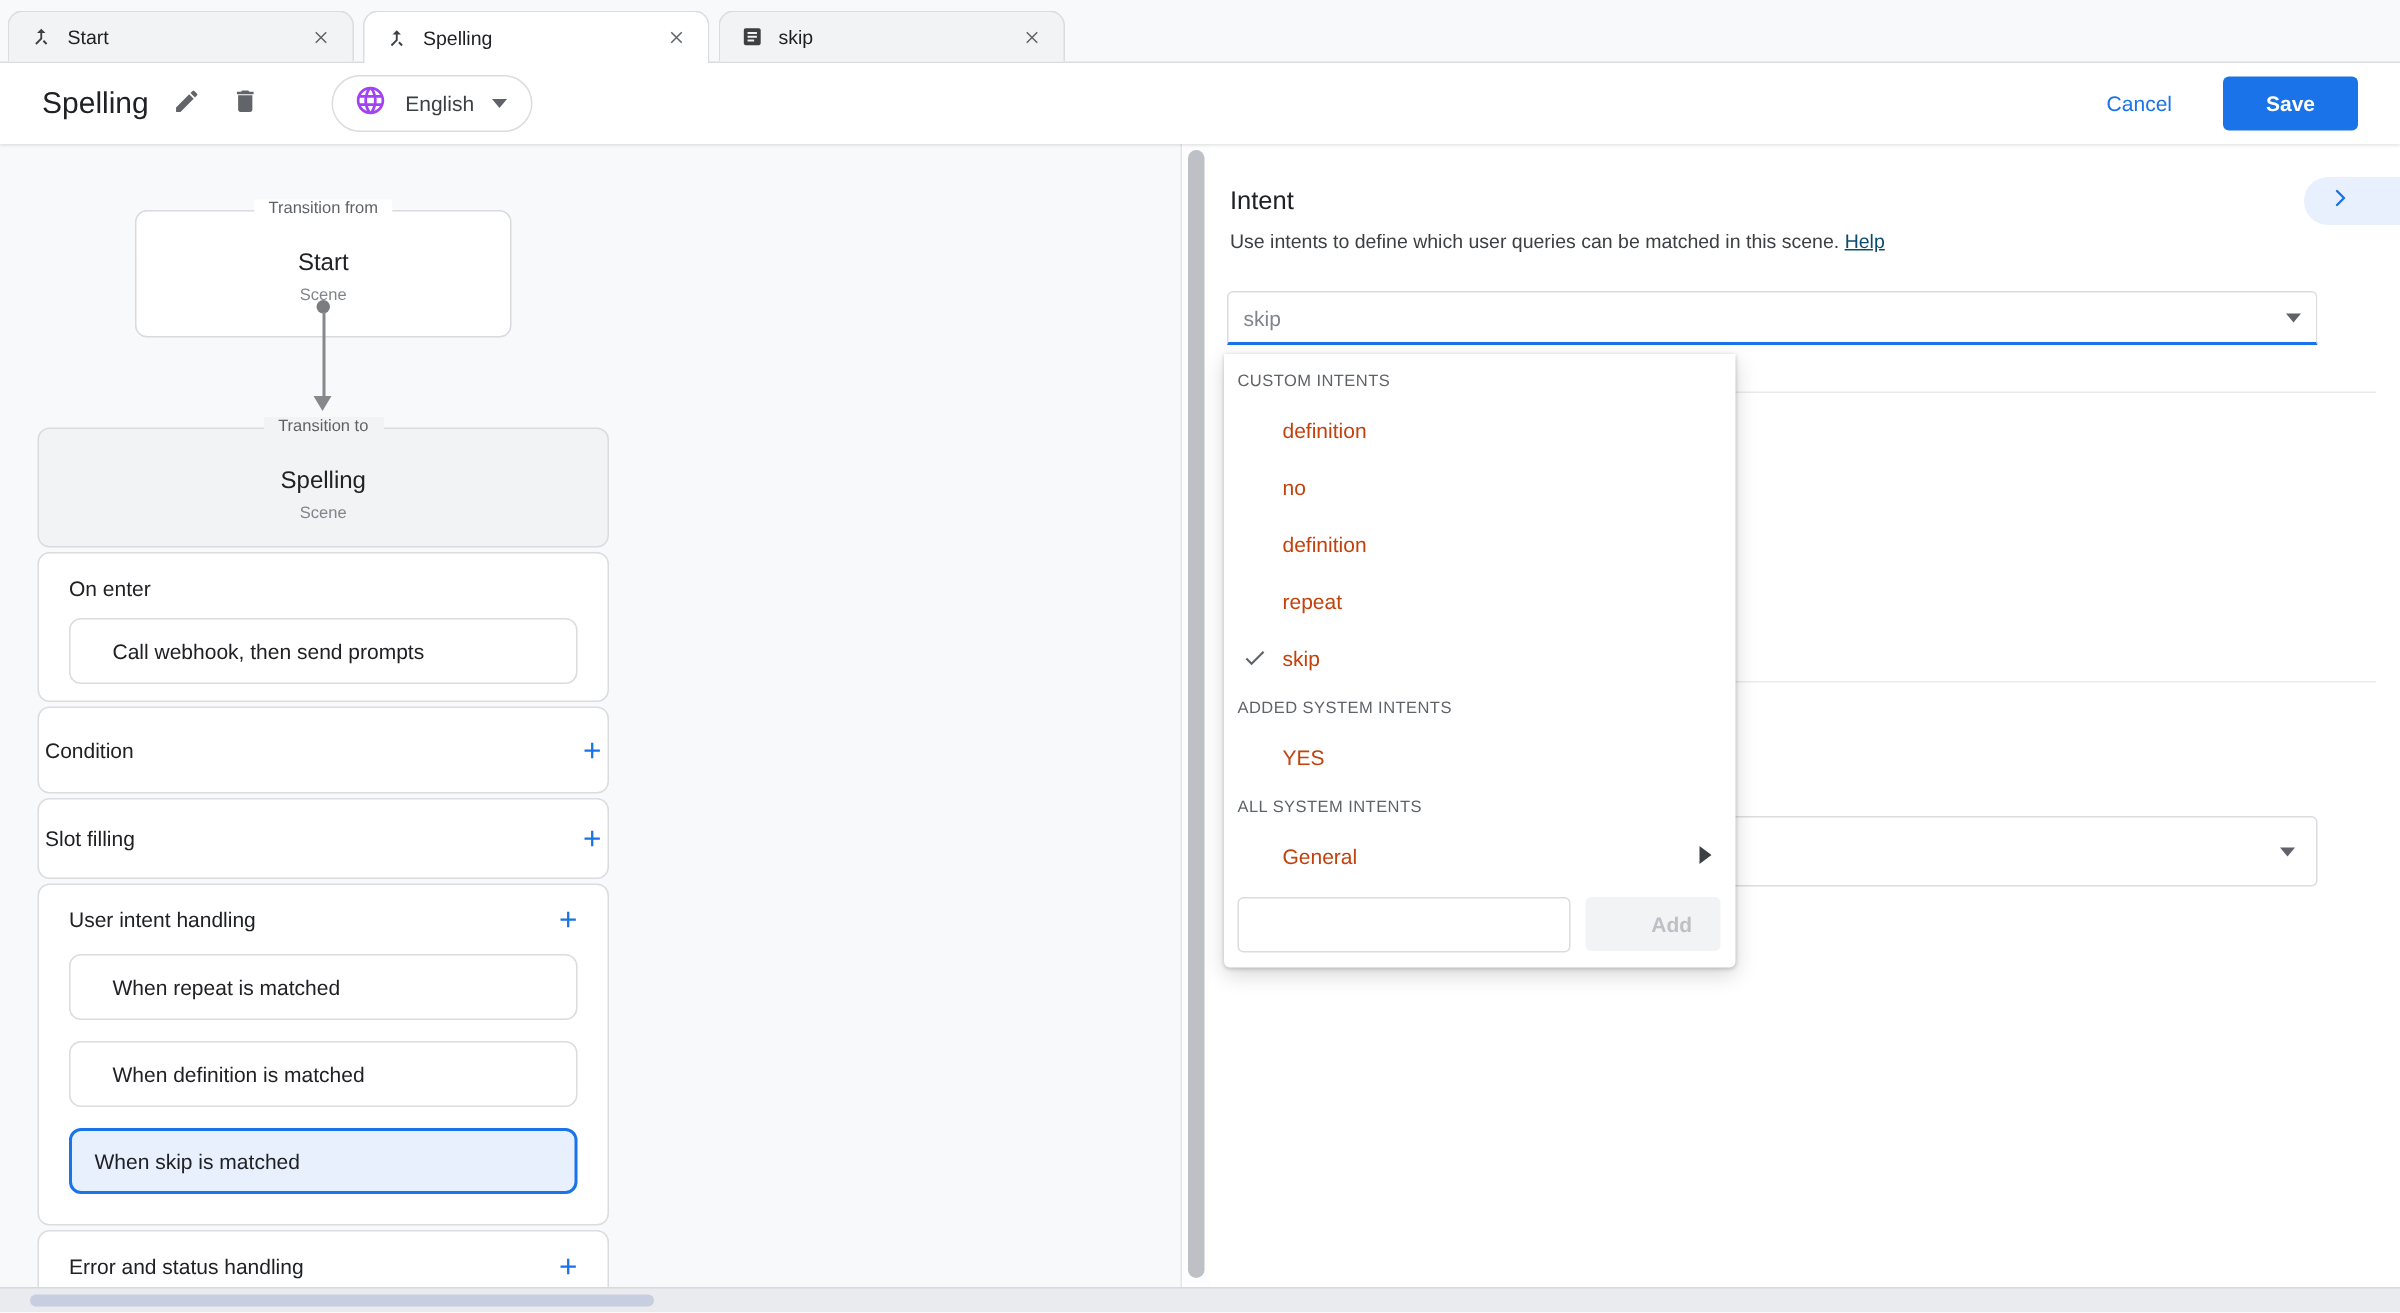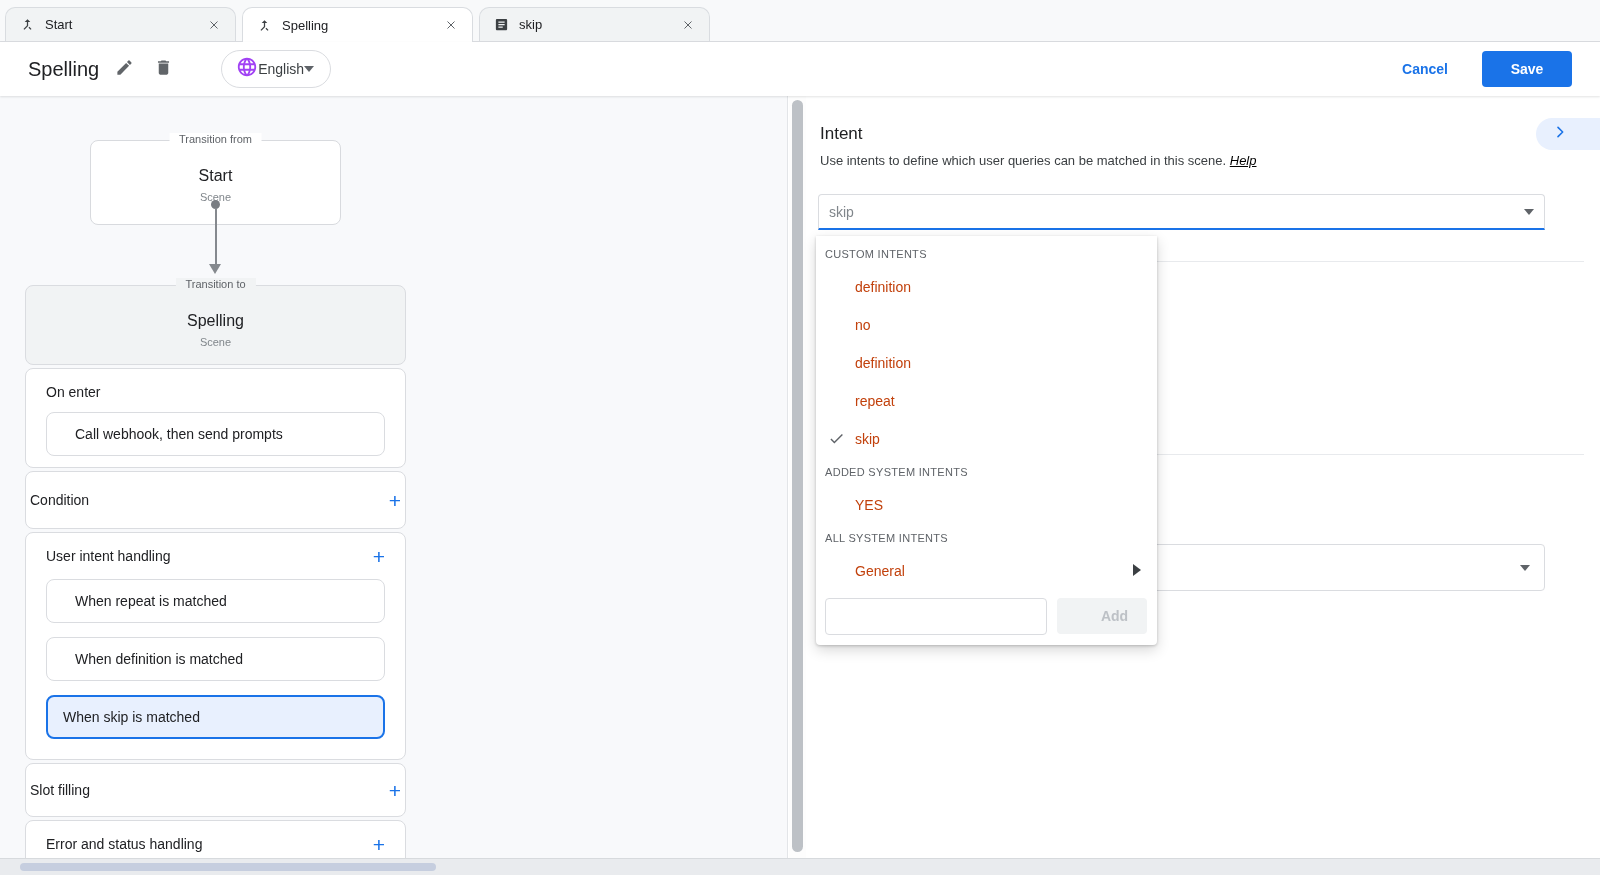--- a/index.html
+++ b/index.html
@@ -16,24 +16,24 @@
   .tab-label { font-size:13px; color:#202124; flex:1; white-space:nowrap; overflow:hidden; }
   .tab-icon svg { display:block; }
   .tab-close { display:flex; align-items:center; justify-content:center; width:18px; height:18px; }
 
   
   .topbar { position:absolute; top:42px; left:0; right:0; height:54px; background:#fff; z-index:6;
             display:flex; align-items:center; padding:0 28px; box-shadow:0 1px 2px rgba(60,64,67,.15); }
   .page-title { font-size:20px; color:#202124; }
   .icon-btn { border:none; background:none; margin-left:16px; cursor:pointer; display:flex; align-items:center; }
   .lang-pill { margin-left:48px; height:38px; border:1px solid #dadce0; border-radius:19px; background:#fff;
-               display:flex; align-items:center; gap:0; padding:0 16px 0 14px; cursor:pointer; }
+               display:flex; align-items:center; gap:12px; padding:0 16px 0 14px; cursor:pointer; }
   .lang-label { font-size:14px; color:#3c4043; }
   .spacer { flex:1; }
-  .cancel-btn { border:none; background:none; color:#1a73e8; font-size:14px; font-weight:bold; cursor:pointer; margin-right:34px;margin-left:43px; }
+  .cancel-btn { border:none; background:none; color:#1a73e8; font-size:14px; font-weight:normal; cursor:pointer; margin-right:34px;margin-left:43px; }
   .save-btn { width:90px; height:36px; background:#1a73e8; color:#fff; font-size:14px; font-weight:bold;
               border:none; border-radius:4px; cursor:pointer; }
 
   
   .canvas { position:absolute; top:96px; left:0; width:788px; bottom:17px; background:#f8f9fb;
             border-right:1px solid #e3e5e8; overflow:hidden; }
   .node-box { position:absolute; left:90px; top:44px; width:251px; height:85px; background:#fff;
               border:1px solid #d8dade; border-radius:8px; text-align:center; }
   .legend { position:absolute; top:-8px; left:50%; transform:translateX(-50%); font-size:11px;
             color:#5f6368; padding:0 10px; white-space:nowrap; background:#fff; }
@@ -68,21 +68,21 @@
   
   .vscroll { position:absolute; top:96px; bottom:17px; left:789px; width:17px; background:#fdfdfd; }
   .vscroll .thumb { position:absolute; top:4px; bottom:6px; left:3px; width:11px; background:#bdc1c6; border-radius:6px; }
 
   
   .rightpanel { position:absolute; top:96px; left:806px; right:0; bottom:17px; background:#fff; }
   .chevron-pill { position:absolute; top:22px; right:0; width:64px; height:32px; background:#e8f0fe;
                   border-radius:16px 0 0 16px; display:flex; align-items:center; padding-left:16px; cursor:pointer; }
   .intent-title { position:absolute; left:14px; top:28px; font-size:17px; color:#202124; }
   .intent-desc { position:absolute; left:14px; top:57px; font-size:13px; color:#3c4043; }
-  .help-link { color:#000000; text-decoration:underline; cursor:pointer;font-style:italic; }
+  .help-link { color:#0c4a6e; text-decoration:underline; cursor:pointer; }
   .intent-input { position:absolute; left:12px; top:98px; width:727px; height:36px; background:#fff;
                   border:1px solid #dadce0; border-bottom:2px solid #1a73e8; border-radius:4px 4px 0 0;
                   display:flex; align-items:center; padding:0 10px; }
   .intent-input .value { font-size:14px; color:#80868b; flex:1; }
   .hdivider { position:absolute; left:12px; right:16px; height:1px; background:#e8eaed; }
   .transition-select { position:absolute; left:300px; top:448px; width:439px; height:47px; background:#fff;
                        border:1px solid #dadce0; border-radius:4px; display:flex; align-items:center;
                        justify-content:flex-end; padding-right:14px; cursor:pointer; }
 
   
@@ -208,33 +208,33 @@
       <div class="card on-enter-card">
         <div class="section-label">On enter</div>
         <div class="subcard">Call webhook, then send prompts</div>
       </div>
 
       <div class="card row-card">
         <span class="section-label">Condition</span>
         <button class="plus"></button>
       </div>
 
+      <div class="card row-card slim">
+        <span class="section-label">Slot filling</span>
+        <button class="plus"></button>
+      </div>
+
       <div class="card user-card">
         <div class="hdr">
           <span class="section-label">User intent handling</span>
           <button class="plus"></button>
         </div>
         <div class="subcard">When repeat is matched</div>
         <div class="subcard">When definition is matched</div>
         <div class="subcard selected">When skip is matched</div>
-      </div>
-
-      <div class="card row-card slim">
-        <span class="section-label">Slot filling</span>
-        <button class="plus"></button>
       </div>
 
       <div class="card error-card">
         <div class="hdr">
           <span class="section-label">Error and status handling</span>
           <button class="plus"></button>
         </div>
       </div>
 
     </div>

